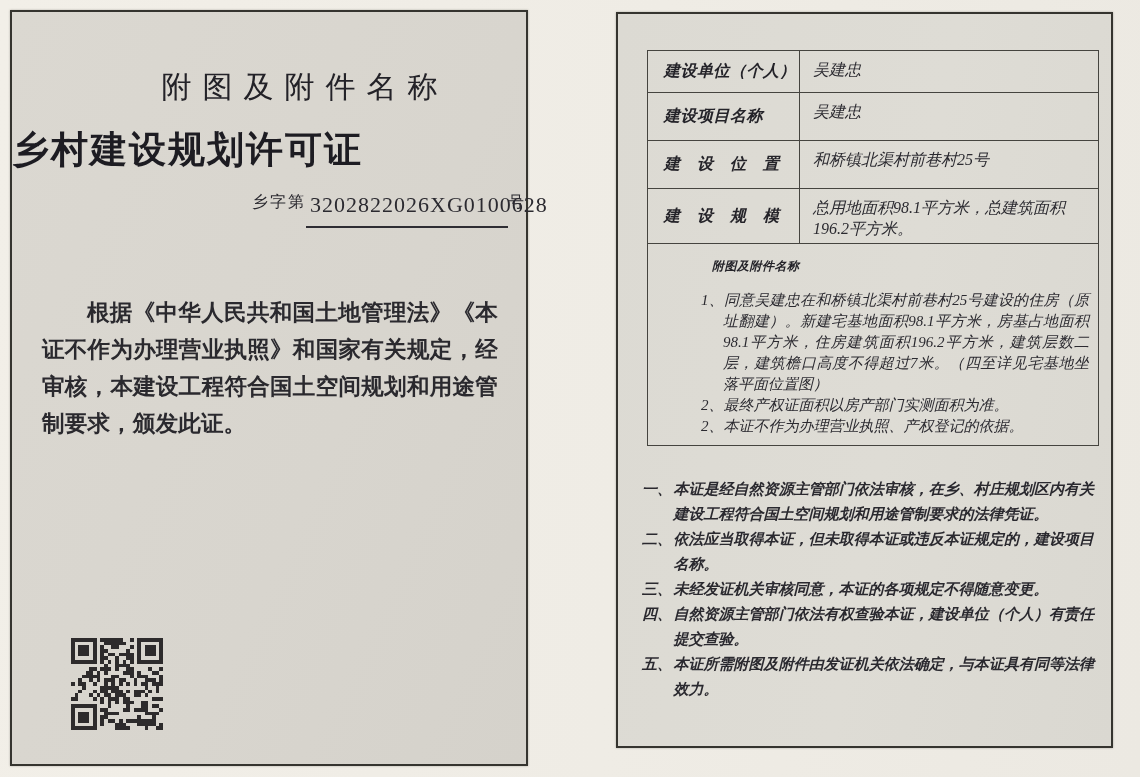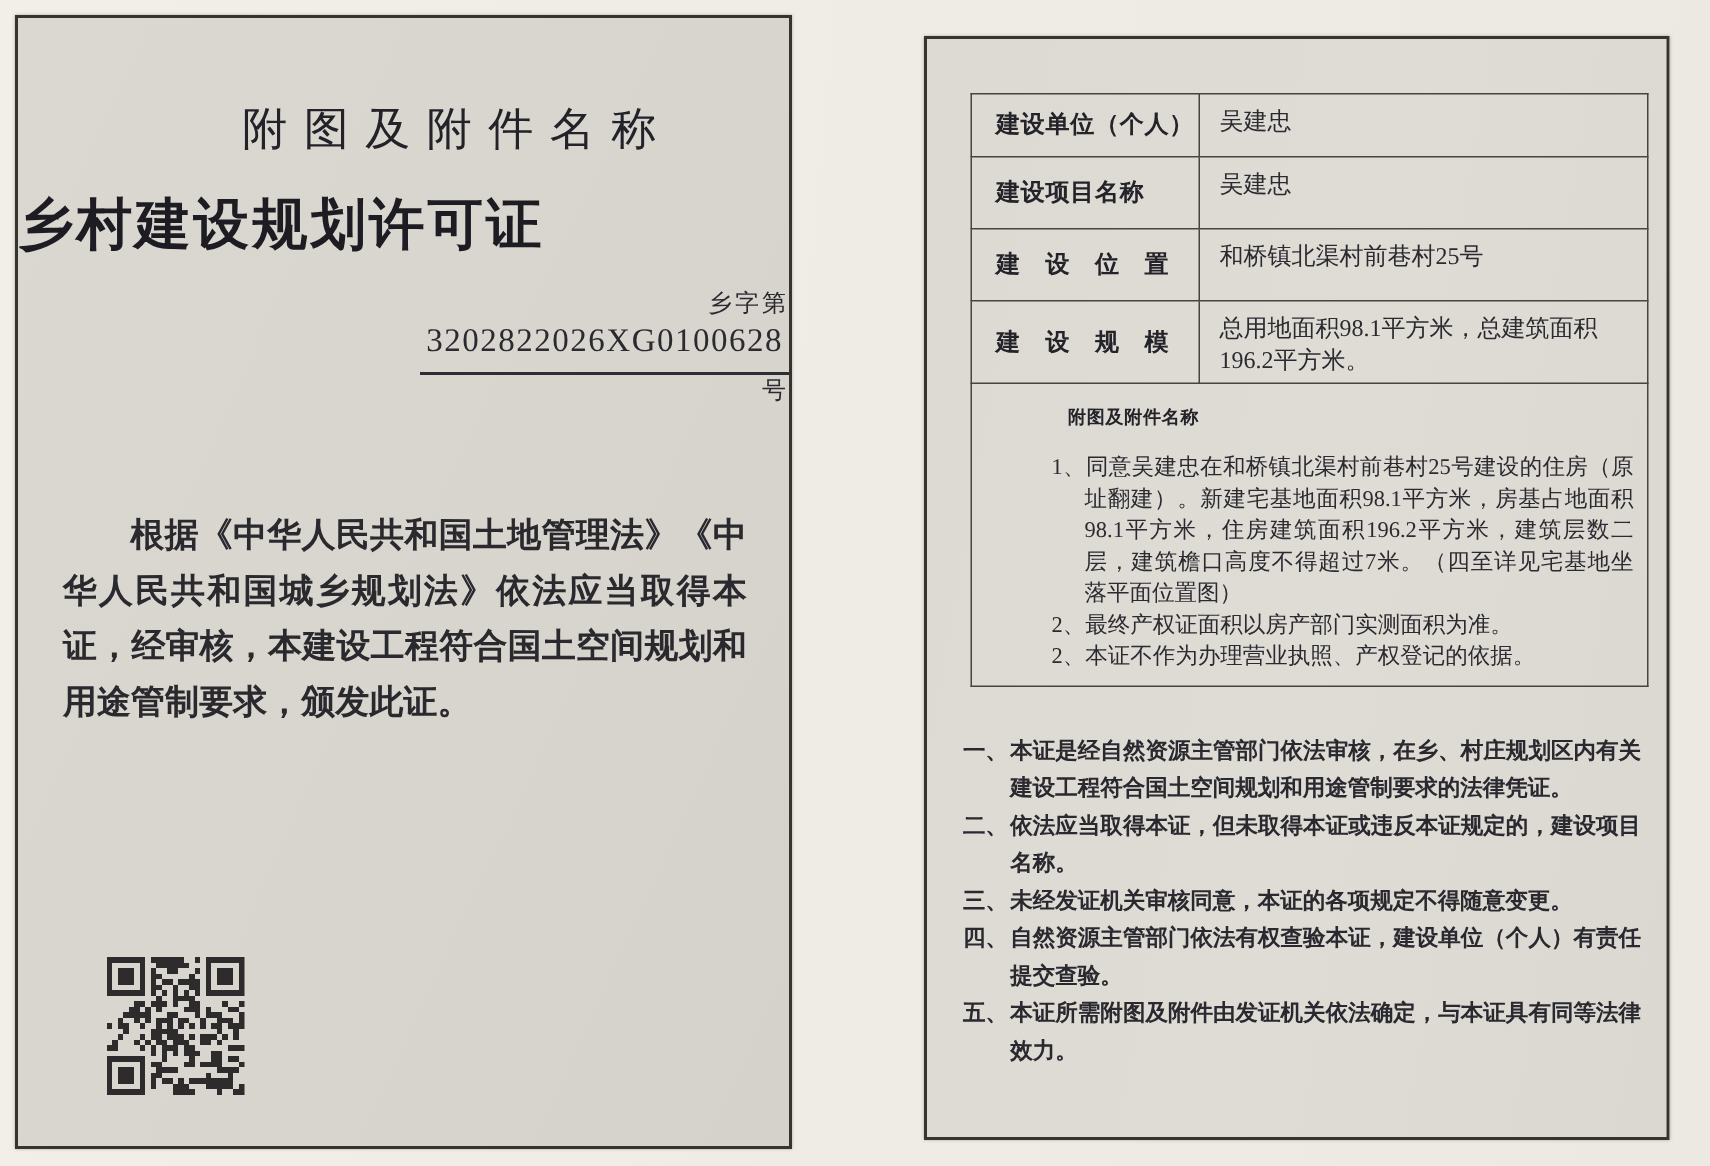--- a/index.html
+++ b/index.html
@@ -20,23 +20,24 @@
     position: absolute;
     border: 2px solid #35342f;
     box-shadow: 0 0 2px rgba(60,55,45,.35);
   }
   .page-left {
     left: 10px; top: 10px;
     width: 518px; height: 756px;
     background: linear-gradient(115deg, #dbd8d1 0%, #d8d5ce 60%, #d5d2cb 100%);
   }
   .page-right {
-    left: 616px; top: 24px;
+    left: 616px; top: 12px;
     width: 497px; height: 736px;
     background: linear-gradient(100deg, #dcdad3 0%, #dedcd5 55%, #dad8d1 100%);
+    font-style: italic;
   }
 
   
   .country {
     margin-top: 58px;
     text-align: center;
     transform: translateX(36px);
     font-family: "Liberation Serif", serif;
     font-size: 30px;
     font-weight: 400;
@@ -49,24 +50,23 @@
     text-align: left;
     font-size: 37px;
     font-weight: 700;
     letter-spacing: 2px;
     color: #1d1c22;
     line-height: 1.15;
   }
   .serial-row {
     margin: 20px 0 0 240px;
     display: flex;
-    align-items: flex-end;
+    align-items: flex-start;
     font-size: 16px;
     color: #2b2a30;
-    flex-direction: column;
   }
   .serial-prefix, .serial-suffix {
     font-family: "Liberation Serif", serif;
     letter-spacing: 2px;
     padding-bottom: 1px;
     white-space: nowrap;
   }
   .serial-number {
     display: inline-block;
     min-width: 180px;
@@ -178,21 +178,21 @@
 <div class="canvas">
 
   <div class="page page-left">
     <div class="country">附图及附件名称</div>
     <div class="cert-title">乡村建设规划许可证</div>
     <div class="serial-row">
       <span class="serial-prefix">乡字第</span>
       <span class="serial-number">3202822026XG0100628</span>
       <span class="serial-suffix">号</span>
     </div>
-    <p class="decree">根据《中华人民共和国土地管理法》《中华人民共和国城乡规划法》依法应当取得本证，经审核，本建设工程符合国土空间规划和用途管制要求，颁发此证。</p>
+    <p class="decree">根据《中华人民共和国土地管理法》《本证不作为办理营业执照》和国家有关规定，经审核，本建设工程符合国土空间规划和用途管制要求，颁发此证。</p>
     <svg class="qr" id="qr-svg" viewBox="0 0 25 25" shape-rendering="crispEdges" aria-hidden="true">
         <g fill="#2d2b2c">
           <rect x="0" y="0" width="1" height="1"></rect>
           <rect x="1" y="0" width="1" height="1"></rect>
           <rect x="2" y="0" width="1" height="1"></rect>
           <rect x="3" y="0" width="1" height="1"></rect>
           <rect x="4" y="0" width="1" height="1"></rect>
           <rect x="5" y="0" width="1" height="1"></rect>
           <rect x="6" y="0" width="1" height="1"></rect>
           <rect x="8" y="0" width="1" height="1"></rect>

